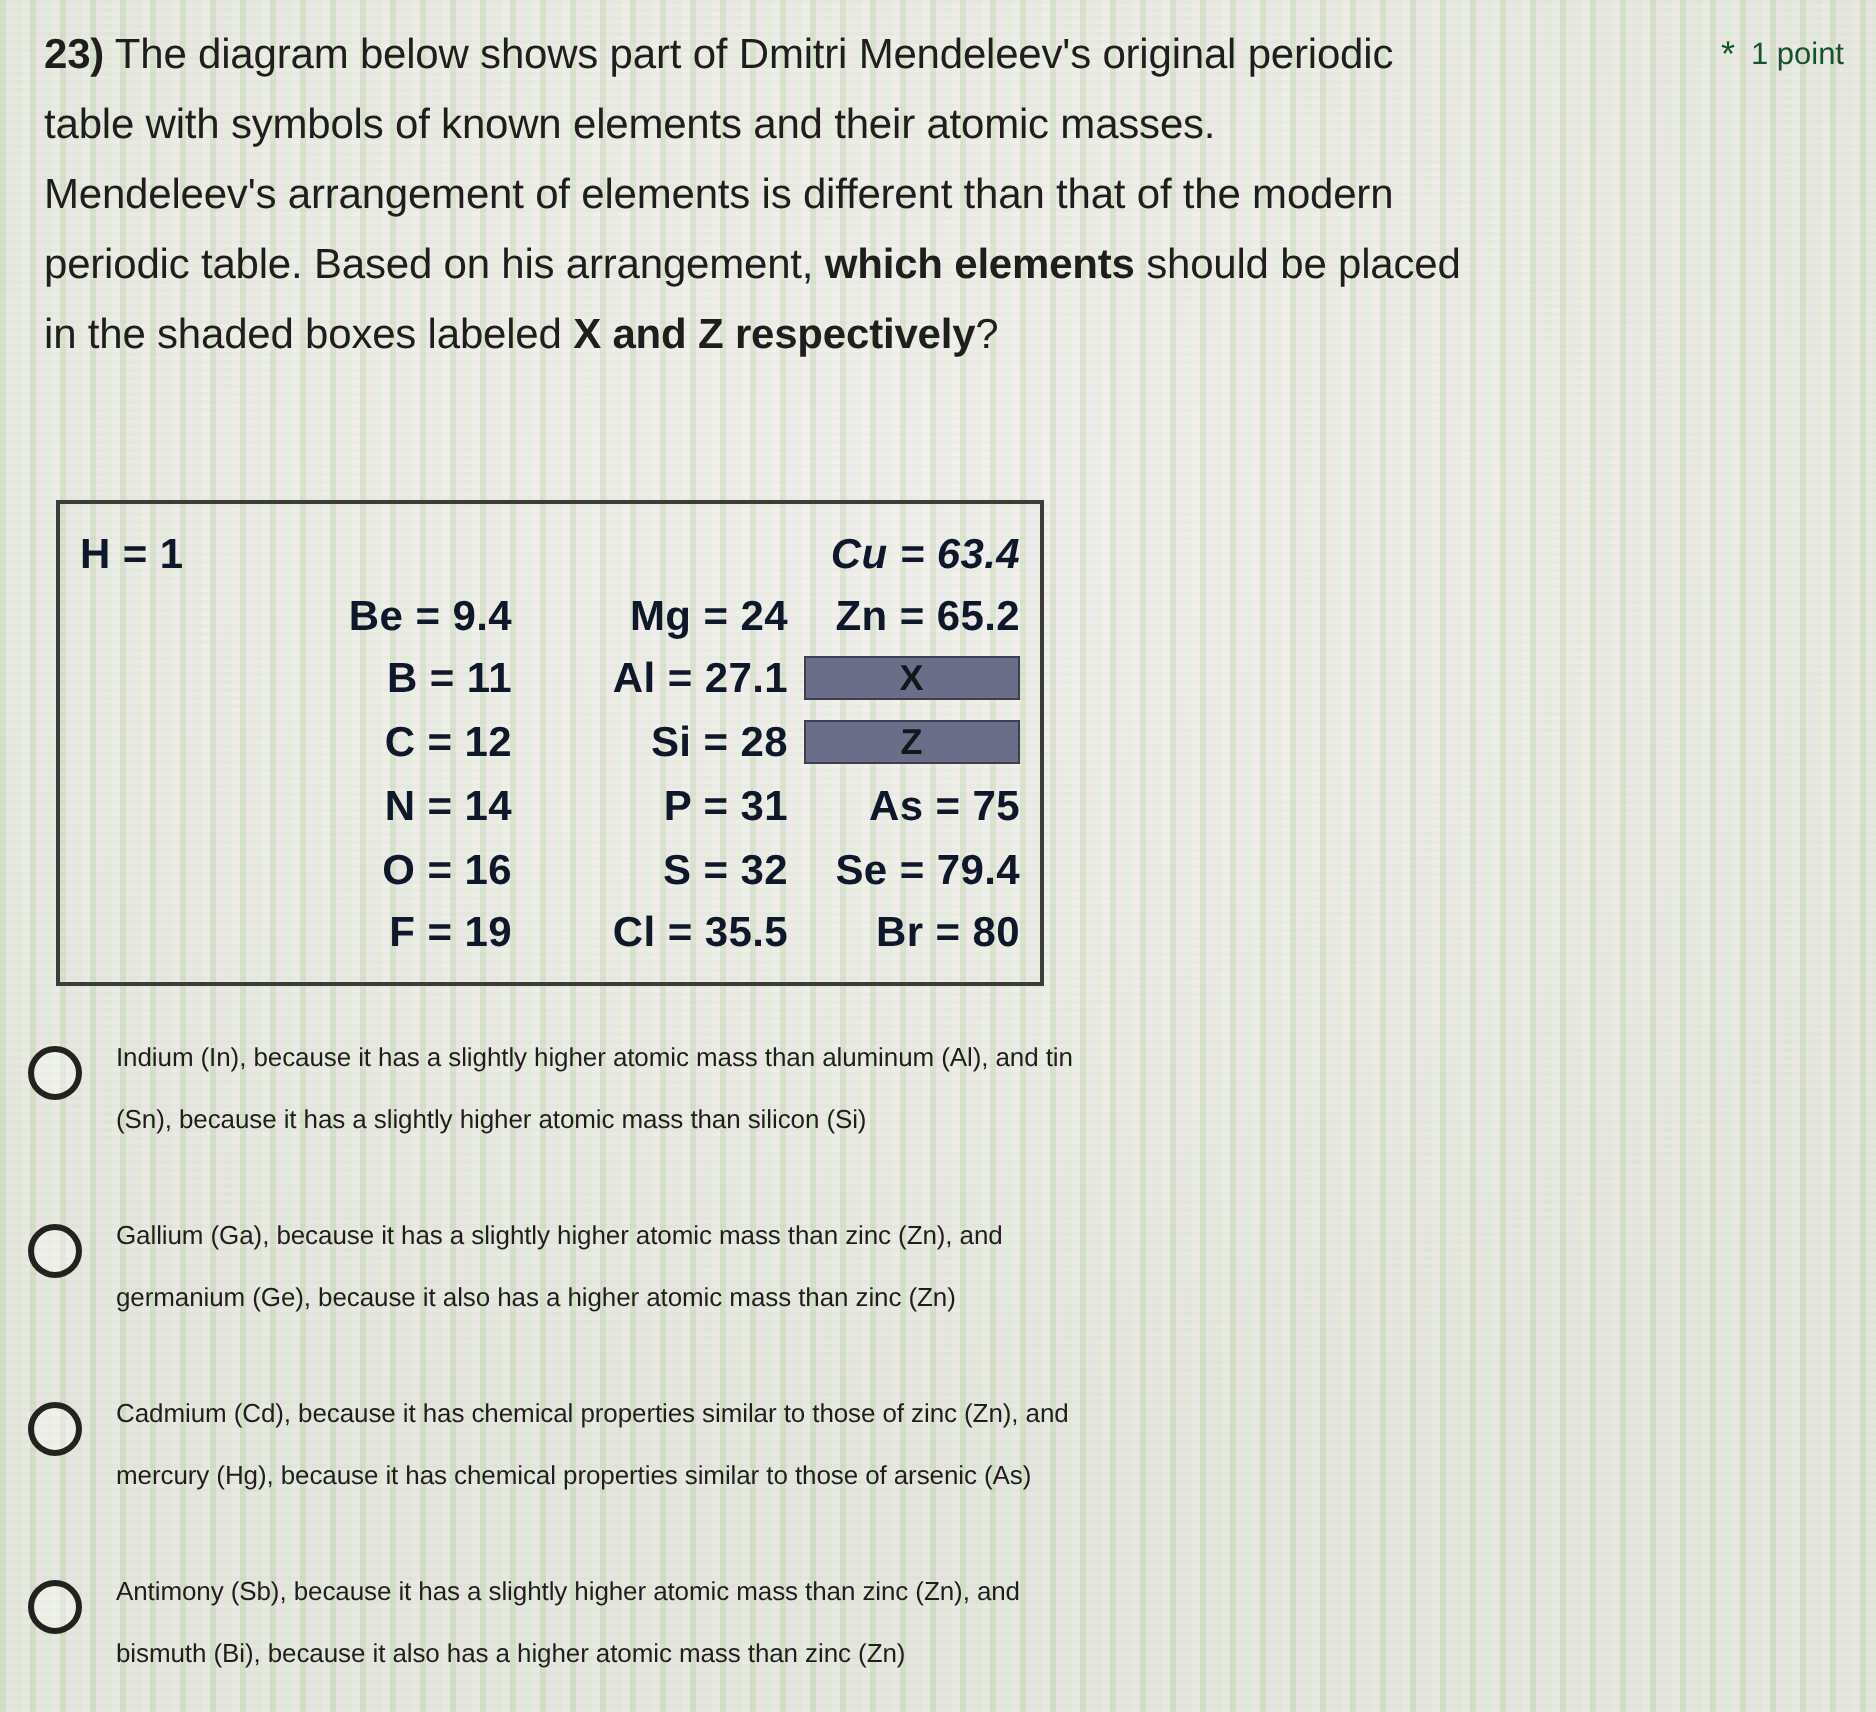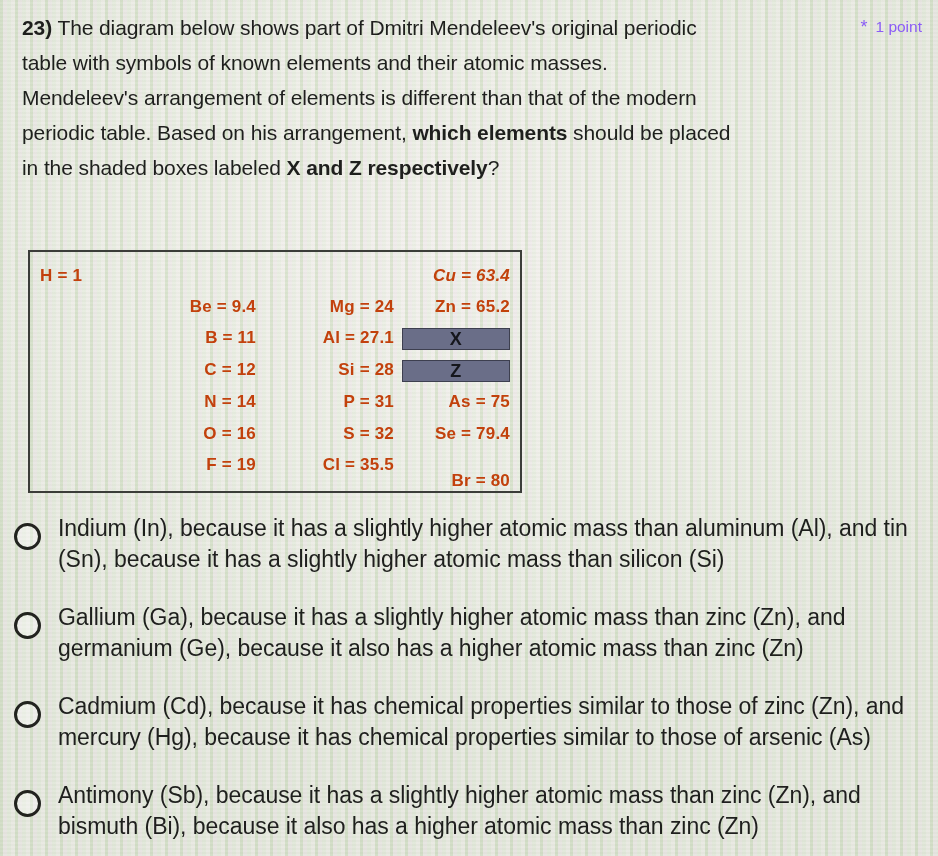--- a/index.html
+++ b/index.html
@@ -54,21 +54,21 @@
   }
   .q-line b { font-weight: 700; }
   .q-num { font-weight: 700; }
 
   .point-tag {
     position: absolute;
     right: 0px;
     top: 7px;
     font-size: 15.5px;
     line-height: 20px;
-    color: #8b5cf6;
+    color: #14532d;
     white-space: nowrap;
   }
   .point-tag .star {
     font-size: 18px;
     vertical-align: -1px;
     margin-right: 8px;
   }
 
   
   .diagram {
@@ -80,24 +80,24 @@
     border: 2px solid #3b3d39;
     box-sizing: border-box;
   }
   .diagram-inner {
     position: relative;
     width: 100%;
     height: 100%;
   }
   .d-cell {
     position: absolute;
-    font-size: 17px;
+    font-size: 21px;
     font-weight: 700;
     letter-spacing: 0.2px;
-    color: #c2410c;
+    color: #0f172a;
     white-space: nowrap;
     text-align: right;
   }
   
   .col1 { left: 10px; text-align: left; }
   .col2 { right: 264px; }
   .col3 { right: 126px; }
   .col4 { right: 10px; }
 
   .shade-box {
@@ -139,21 +139,21 @@
     width: 27px;
     height: 27px;
     border-radius: 50%;
     border: 3px solid #22231f;
     background: rgba(255,255,255,0.35);
     margin-top: 11px;
     margin-right: 17px;
     box-sizing: border-box;
   }
   .opt-text {
-    font-size: 23px;
+    font-size: 13px;
     line-height: 31px;
     color: #1e1f1d;
     letter-spacing: -0.05px;
     padding-top: 1px;
   }
 </style>
 </head>
 <body>
 
 <div class="page">
@@ -207,21 +207,21 @@
       <div class="d-cell col2" style="top:140px;">N = 14</div>
       <div class="d-cell col3" style="top:140px;">P = 31</div>
       <div class="d-cell col4" style="top:140px;">As = 75</div>
 
       <div class="d-cell col2" style="top:172px;">O = 16</div>
       <div class="d-cell col3" style="top:172px;">S = 32</div>
       <div class="d-cell col4" style="top:172px;">Se = 79.4</div>
 
       <div class="d-cell col2" style="top:203px;">F = 19</div>
       <div class="d-cell col3" style="top:203px;">Cl = 35.5</div>
-      <div class="d-cell col4" style="top:203px;margin-top:16px;">Br = 80</div>
+      <div class="d-cell col4" style="top:203px;">Br = 80</div>
 
     </div>
   </div>
 
   <div class="options">
 
     <div class="option">
       <div class="radio"></div>
       <div class="opt-text">
         <div>Indium (In), because it has a slightly higher atomic mass than aluminum (Al), and tin</div>

